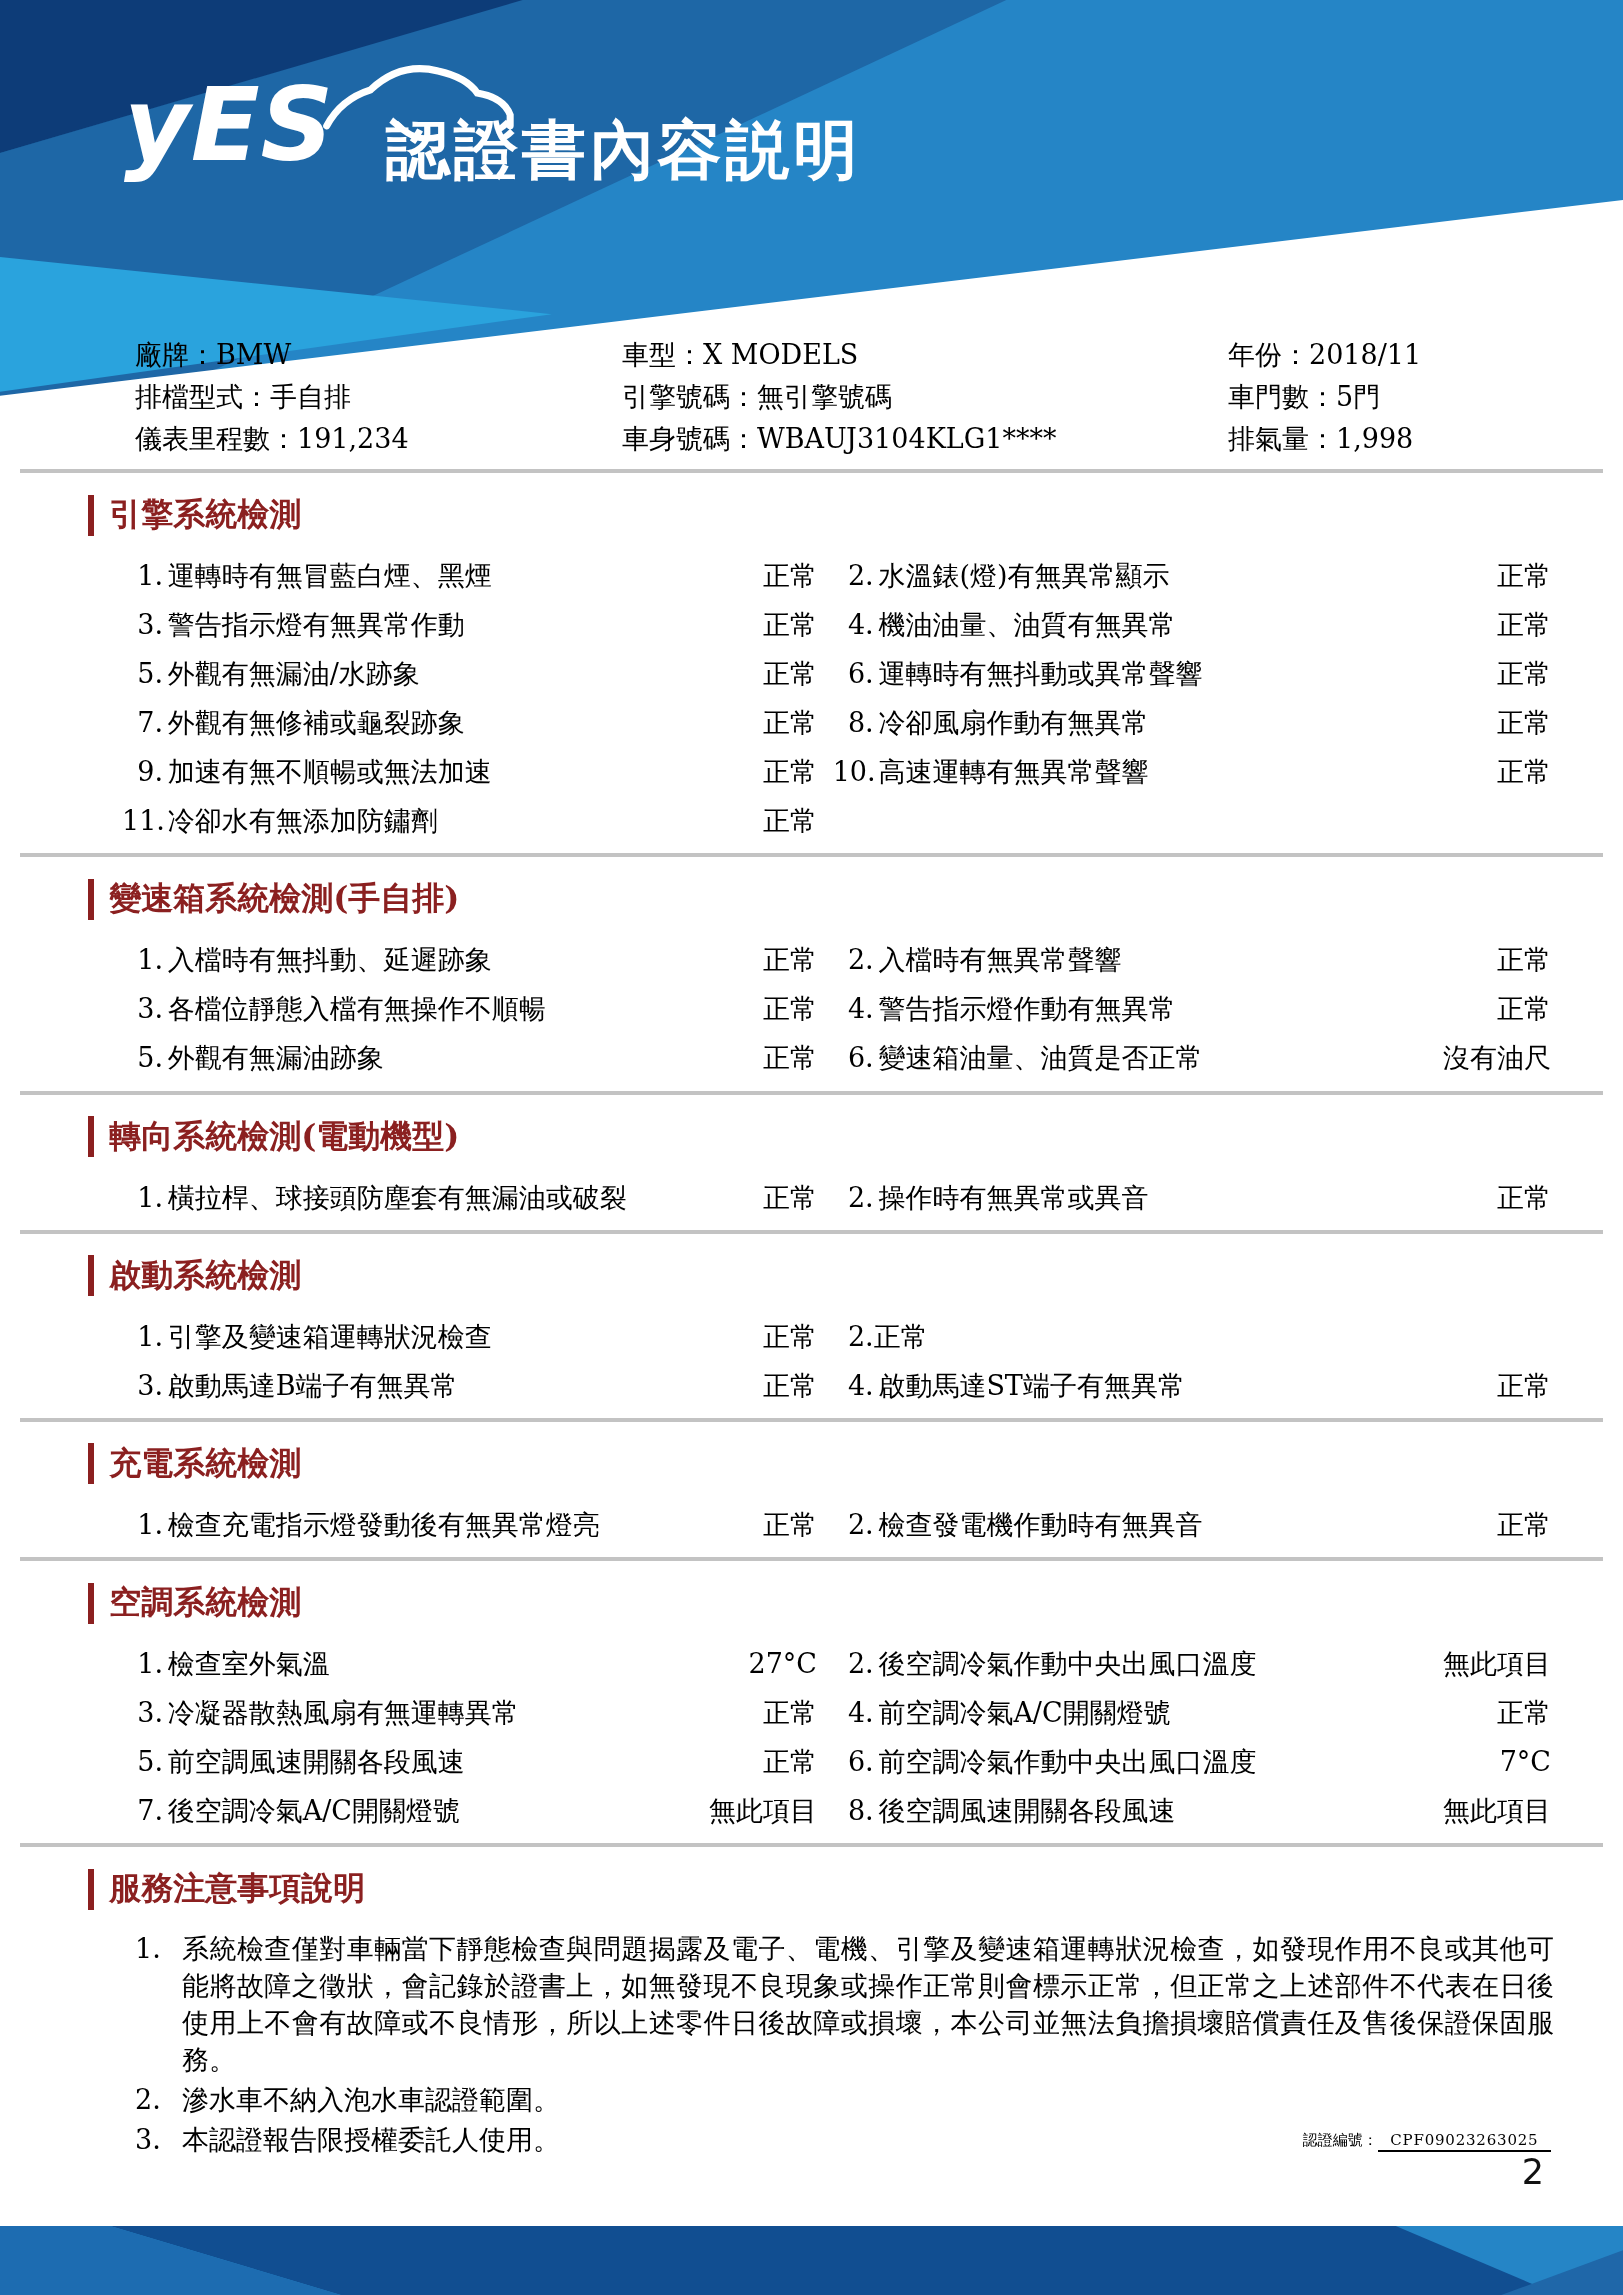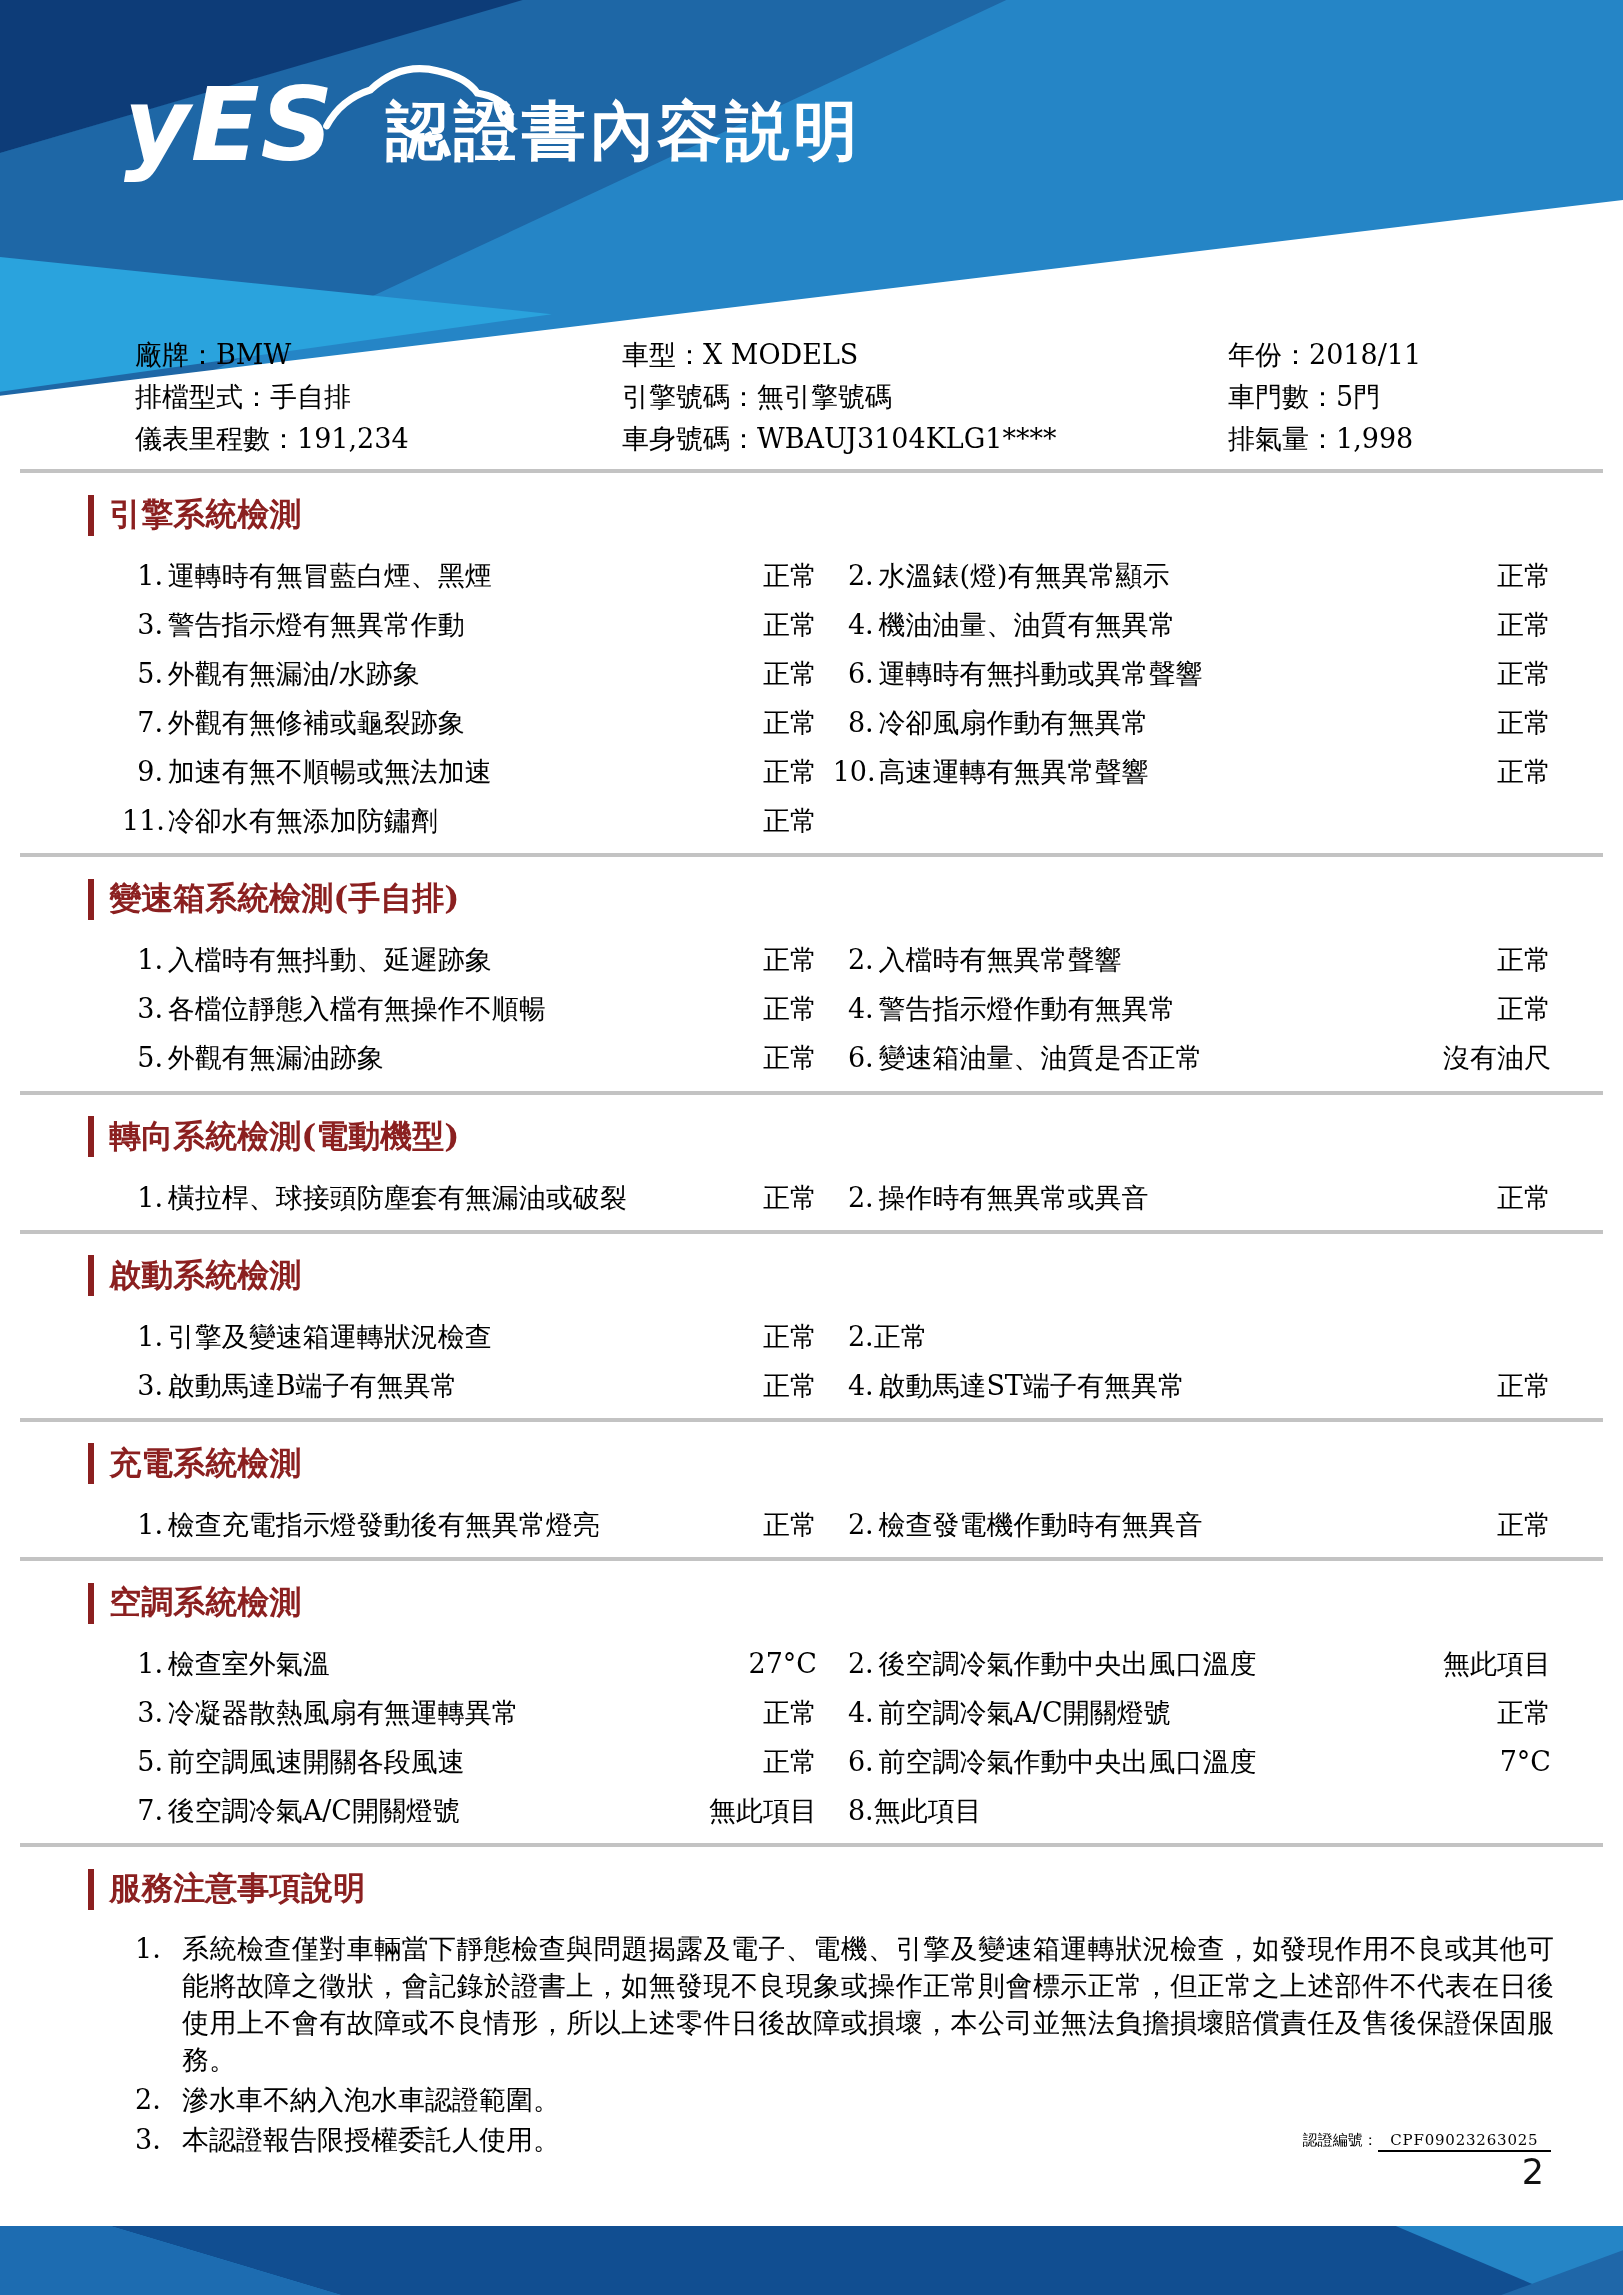--- a/index.html
+++ b/index.html
@@ -18,21 +18,21 @@
   .h-light  { background:#2aa3dd; clip-path:polygon(0 63%, 34% 77%, 0 96%); }
   .h-white  { background:#ffffff; clip-path:polygon(0 97%, 100% 49%, 100% 100%, 0 100%); }
 
   .logo { position:absolute; left:124px; top:66px; width:369px; height:149px; }
   .logo-text {
     font-family:"DejaVu Sans", sans-serif; font-weight:bold; font-style:italic;
     font-size:101px; color:#fff; letter-spacing:0.8px; line-height:118px;
   }
   .car-svg { position:absolute; left:198px; top:-17.3px; }
   .header-title {
-    position:absolute; left:386px; top:88px;
+    position:absolute; left:386px; top:107px;
     font-family:"DejaVu Sans", sans-serif; font-weight:bold;
     font-size:64px; color:#ffffff; letter-spacing:3.9px; white-space:nowrap;
   }
 
   
   .main { position:absolute; top:326px; left:0; right:0; }
 
   .vgrid {
     display:grid; grid-template-columns:487px 606px auto;
     padding:7.9px 0 3.1px 135px; font-size:27px;
@@ -321,20 +321,21 @@
               <span class="txt">前空調冷氣作動中央出風口溫度</span>
               <span class="res">7°C</span>
             </div>
             <div class="item">
               <span class="no">7.</span>
               <span class="txt">後空調冷氣A/C開關燈號</span>
               <span class="res">無此項目</span>
             </div>
             <div class="item">
               <span class="no">8.</span>
+              <span class="txt">後空調風速開關各段風速</span>
               <span class="res">無此項目</span>
             </div>
           </div>
         </div>
         <div class="sep"></div>
       </div>
 
     <div class="notes">
       <div class="sec-head">
         <div class="sec-bar"></div>

